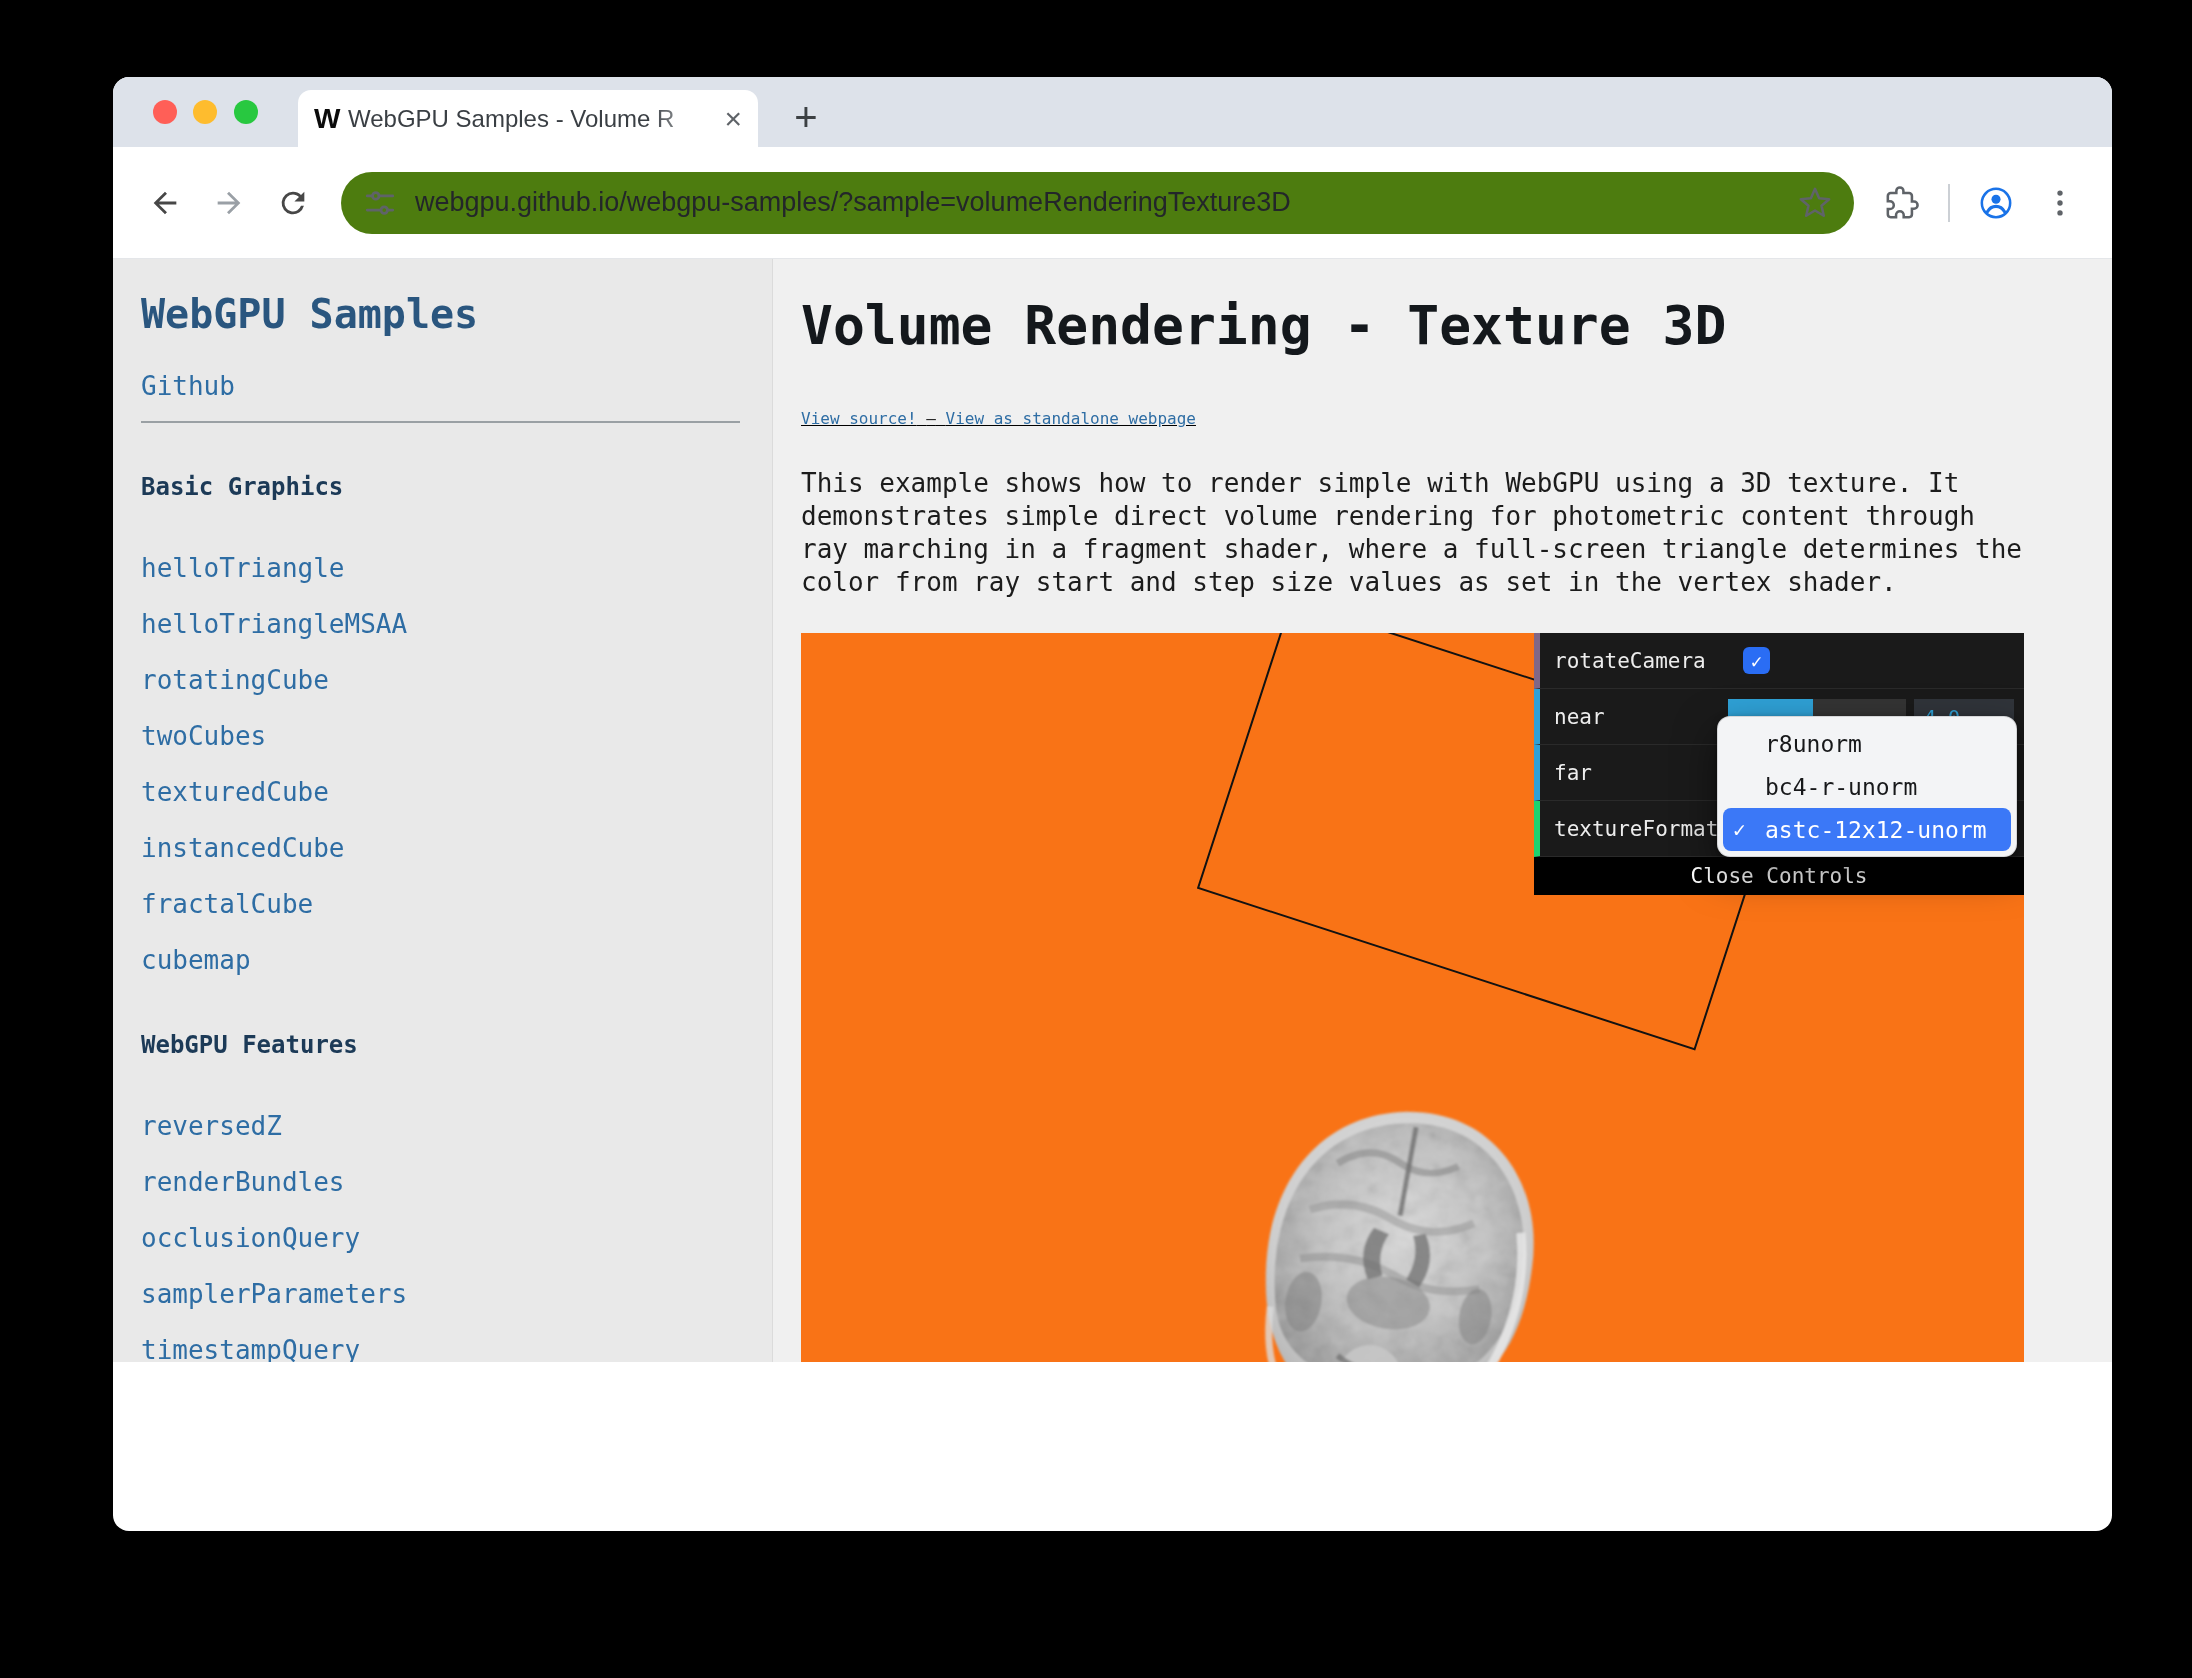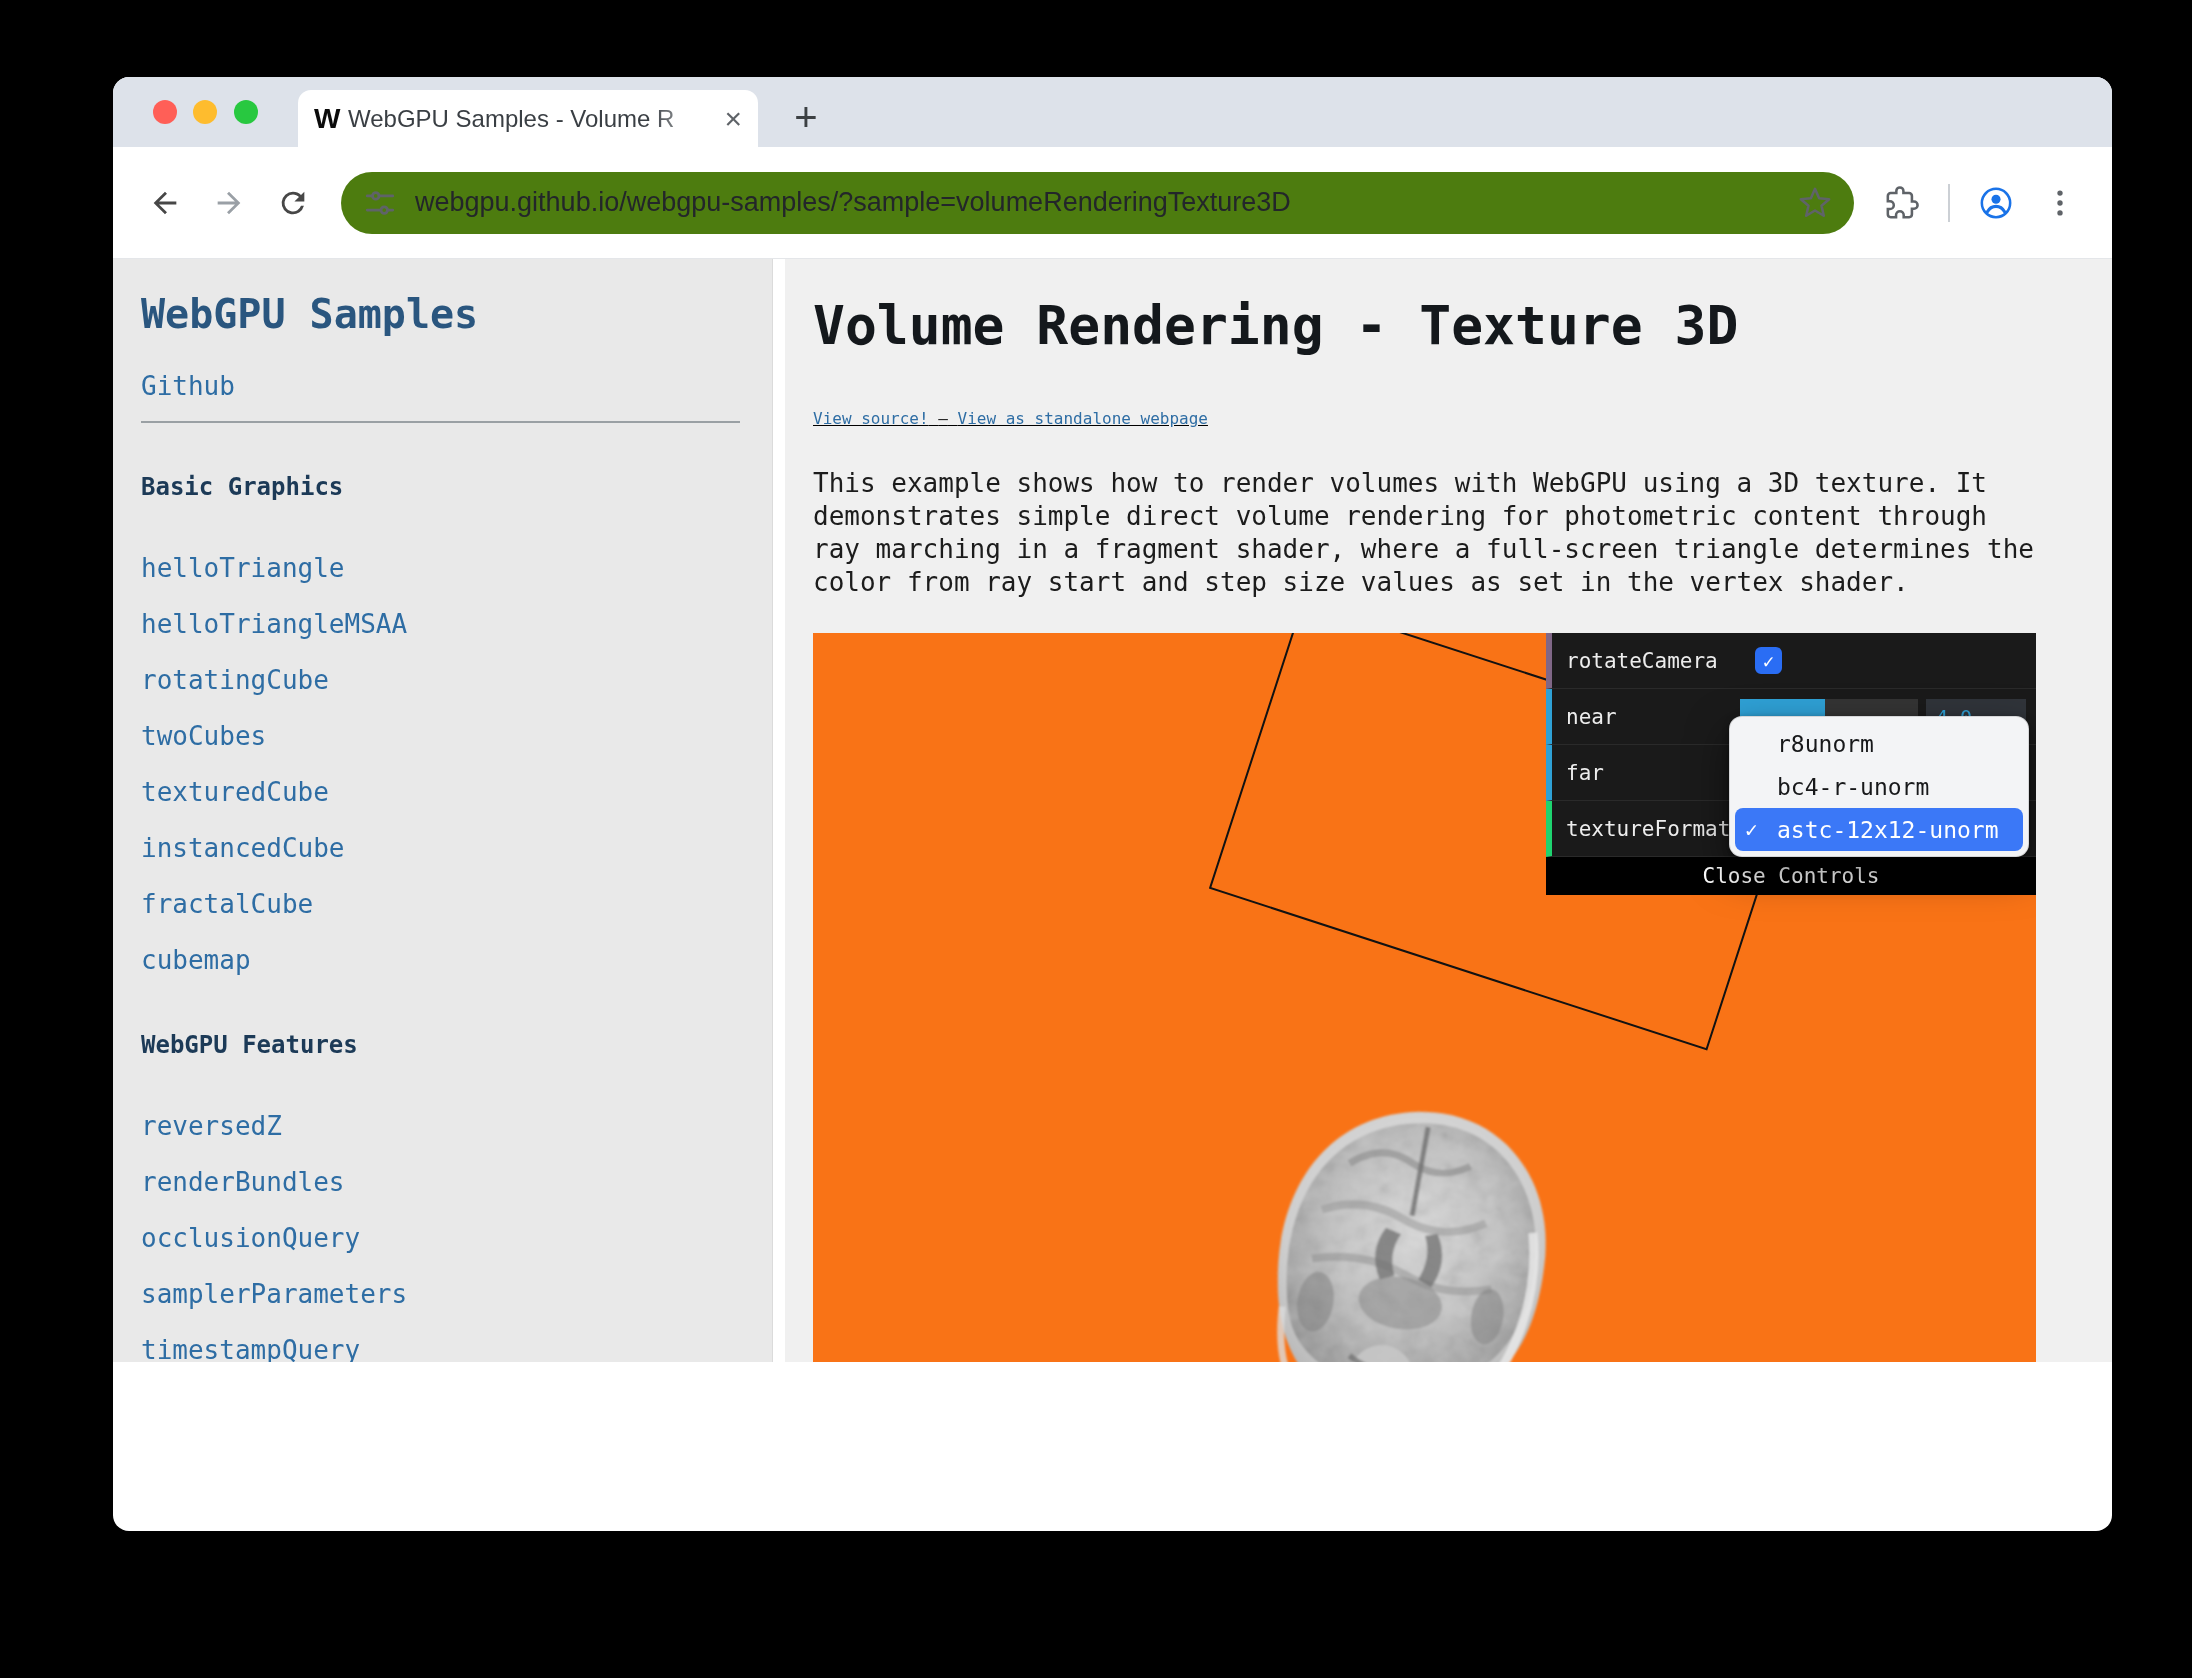--- a/index.html
+++ b/index.html
@@ -46,21 +46,21 @@
   .tbtn svg{width:34px;height:34px;}
   .omnibox{
     flex:1;height:62px;background:#4d7c0f;border-radius:31px;
     display:flex;align-items:center;padding:0 22px;margin:0 12px;min-width:0;
   }
   .omnibox .site-info{width:34px;height:34px;margin-right:18px;flex-shrink:0;}
   .omnibox .url{flex:1;font-size:27px;color:#23262a;white-space:nowrap;overflow:hidden;}
   .omnibox .star{width:34px;height:34px;margin-left:12px;flex-shrink:0;}
   .vsep{width:2px;height:38px;background:#ccd0d5;margin:0 10px;flex-shrink:0;}
   
-  .content{display:flex;height:1103px;gap:12px;}
+  .content{display:flex;height:1103px;}
   .sidebar{
     width:660px;flex-shrink:0;background:#e9e9e9;border-right:1px solid rgba(0,0,0,.06);
     padding:30px 0 0 28px;box-sizing:border-box;
     font-family:"DejaVu Sans Mono",monospace;overflow:hidden;
   }
   .sb-title{font-size:40px;line-height:50px;font-weight:700;color:var(--title-steel,#2a567f);}
   .sb-github{display:block;margin-top:30px;font-size:26px;line-height:34px;color:var(--link-blue,#2e6da4);text-decoration:none;}
   hr.sb{border:none;border-top:2px solid #9aa0a4;margin:18px 32px 0 0;}
   .sidebar h2{margin:44px 0 0;font-size:24px;line-height:40px;font-weight:700;color:var(--heading-navy,#1c3a57);}
   .sidebar ul{list-style:none;margin:44px 0 0;padding:0;}
@@ -225,21 +225,21 @@
     </aside>
 
     <main>
       <h1 class="pg-title">Volume Rendering - Texture 3D</h1>
       <div class="links">
         <a href="#">View source!</a>
         <span class="dash">–</span>
         <a href="#">View as standalone webpage</a>
       </div>
       <div class="desc">
-        <div>This example shows how to render volumes with WebGPU using a 3D texture. It</div>
+        <div>This example shows how to render simple with WebGPU using a 3D texture. It</div>
         <div>demonstrates simple direct volume rendering for photometric content through</div>
         <div>ray marching in a fragment shader, where a full-screen triangle determines the</div>
         <div>color from ray start and step size values as set in the vertex shader.</div>
       </div>
 
       <div class="canvas">
         <div class="vol-hint"></div>
 
         <svg class="brain" viewBox="0 0 420 420">
           <defs>

